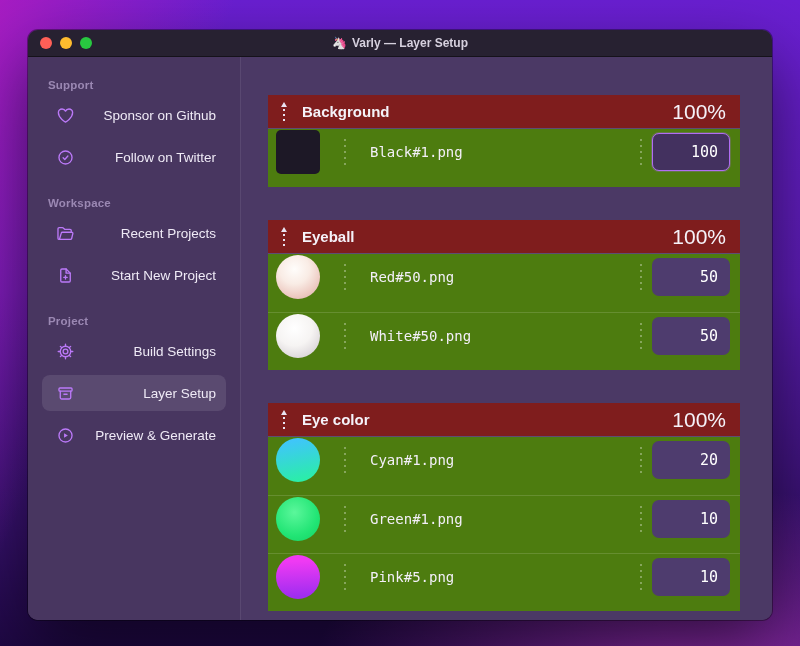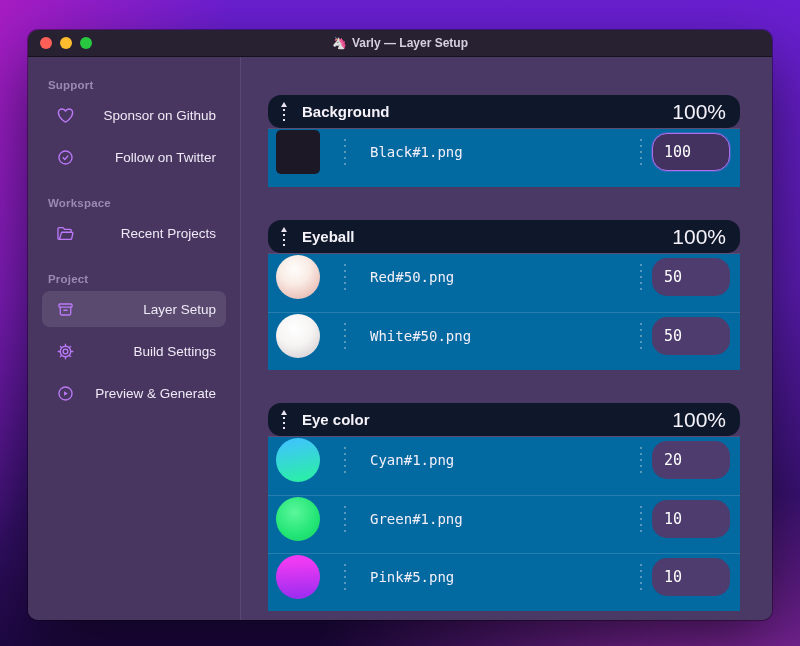--- a/index.html
+++ b/index.html
@@ -48,55 +48,55 @@
   .side-item[data-active="true"]{ background:rgba(255,255,255,.10); }
   .icon{ color:#bb79f8; display:inline-flex; }
   .icon svg{ width:19px; height:19px; }
   
   .content{
     flex:1; background:#4b3965; border-left:1px solid rgba(255,255,255,.08);
     padding:38px 32px 0 27px; overflow:hidden;
   }
   .group{ margin-bottom:33px; }
   .group-header{
-    height:33px; background:#0f172a; display:flex; align-items:center;
-    padding:0 14px 0 10px; color:#f5f2f9;border-radius:13px;
+    height:33px; background:#7f1d1d; display:flex; align-items:center;
+    padding:0 14px 0 10px; color:#f5f2f9;
   }
   .group-name{ font-size:15px; font-weight:700; margin-left:12px; }
   .group-weight{ margin-left:auto; font-size:21px; font-weight:400; }
   .drag-handle{ display:flex; flex-direction:column; align-items:center; width:12px; }
   .dh-arrow{ width:0; height:0; border-left:3.5px solid transparent; border-right:3.5px solid transparent; border-bottom:5px solid #e9e3f1; }
   .dh-dots{ width:2px; height:13px; margin-top:2px;
     background-image:repeating-linear-gradient(to bottom, #e9e3f1 0 2px, transparent 2px 5px); }
   .rows{ border-top:1px solid rgba(255,255,255,.10); }
   .layer-row{
-    height:58px; background:#0369a1; display:flex; align-items:center;
+    height:58px; background:#4d7c0f; display:flex; align-items:center;
     padding:0 10px 12px 8px;
   }
   .layer-row + .layer-row{ border-top:1px solid rgba(255,255,255,.14); }
   .thumb{ width:44px; height:44px; border-radius:50%; flex:0 0 44px; }
   .thumb[data-thumb="black-square"]{ border-radius:5px; background:#1d1826; }
   .thumb[data-thumb="red-sphere"]{ background:radial-gradient(circle at 42% 32%, #fffdfb 0%, #f9ece5 38%, #edc9c1 70%, #d2a8aa 100%); }
   .thumb[data-thumb="white-sphere"]{ background:radial-gradient(circle at 42% 32%, #ffffff 0%, #f6f4f3 45%, #dcd7da 78%, #bfbac1 100%); }
   .thumb[data-thumb="cyan-circle"]{ background:linear-gradient(168deg, #3fc6f9 12%, #2bedaa 88%); }
   .thumb[data-thumb="green-circle"]{ background:radial-gradient(circle at 42% 35%, #5bf79b 0%, #22e575 60%, #14d162 100%); }
   .thumb[data-thumb="pink-circle"]{ background:linear-gradient(178deg, #ef3af3 15%, #a02df0 92%); }
   .vdots{
     width:2px; height:26px; margin-left:24px; flex:0 0 2px;
     background-image:repeating-linear-gradient(to bottom, rgba(255,255,255,.32) 0 2px, transparent 2px 6px);
   }
   .file{
     font-family:"DejaVu Sans Mono", monospace; font-size:14px; color:#f3eff8; margin-left:24px;
   }
   .spacer{ flex:1; }
   .weight-input{
     width:78px; height:38px; margin-left:10px;
-    background:#4e3c6e; border:1px solid transparent; border-radius:15px;
+    background:#4e3c6e; border:1px solid transparent; border-radius:7px;
     color:#ffffff; font-family:"DejaVu Sans Mono", monospace; font-size:15px;
-    text-align:left; padding:0 11px; outline:none; flex:0 0 78px;
+    text-align:right; padding:0 11px; outline:none; flex:0 0 78px;
   }
   .layer-row[data-focused="true"] .weight-input{
     background:#43315f; border-color:#b06df2; box-shadow:0 0 0 1px rgba(176,109,242,.25);
   }
 </style>
 </head>
 <body>
 
 <div class="window">
 
@@ -141,43 +141,53 @@
         <div class="section-label">Workspace</div>
         <div class="side-item">
           <span class="icon">
             <svg viewBox="0 0 24 24" fill="none" stroke="currentColor" stroke-width="1.7" stroke-linecap="round" stroke-linejoin="round">
                 <path d="M4.3 19.5H4a1.5 1.5 0 0 1-1.5-1.5V6c0-.83.67-1.5 1.5-1.5h4.1c.4 0 .78.16 1.06.44l1.4 1.4c.28.28.66.44 1.06.44h6.13c.83 0 1.5.67 1.5 1.5v1.2"></path>
                 <path d="M4.3 19.5h14c.7 0 1.3-.5 1.46-1.17l1.5-6.08c.24-.95-.48-1.87-1.46-1.87H8.1c-.7 0-1.3.48-1.46 1.16L4.3 19.5z"></path>
               </svg>
           </span>
           <span>Recent Projects</span>
         </div>
+        <div class="side-item">
+          <span class="icon">
+            <svg viewBox="0 0 24 24" fill="none" stroke="currentColor" stroke-width="1.7" stroke-linecap="round" stroke-linejoin="round">
+                <path d="M12.75 3.75H7.5a1.5 1.5 0 0 0-1.5 1.5v13.5a1.5 1.5 0 0 0 1.5 1.5h9a1.5 1.5 0 0 0 1.5-1.5V9l-5.25-5.25z"></path>
+                <path d="M12.75 3.75V9H18"></path>
+                <path d="M12 12.3v4.2M9.9 14.4h4.2"></path>
+              </svg>
+          </span>
+          <span>Start New Project</span>
+        </div>
       </div>
 
       <div class="section">
         <div class="section-label">Project</div>
+        <div class="side-item">
+          <span class="icon">
+            <svg viewBox="0 0 24 24" fill="none" stroke="currentColor" stroke-width="1.7" stroke-linecap="round" stroke-linejoin="round">
+                <circle cx="12" cy="12" r="3"></circle>
+                <circle cx="12" cy="12" r="6.6"></circle>
+                <path d="M12 2.8v2.2M12 19v2.2M2.8 12h2.2M19 12h2.2M5.5 5.5l1.55 1.55M16.95 16.95l1.55 1.55M18.5 5.5l-1.55 1.55M7.05 16.95L5.5 18.5"></path>
+              </svg>
+          </span>
+          <span>Build Settings</span>
+        </div>
         <div class="side-item" data-active="true">
           <span class="icon">
             <svg viewBox="0 0 24 24" fill="none" stroke="currentColor" stroke-width="1.7" stroke-linecap="round" stroke-linejoin="round">
                 <rect x="3.75" y="5" width="16.5" height="4" rx="1.2"></rect>
                 <path d="M5.4 9v8.2a1.8 1.8 0 0 0 1.8 1.8h9.6a1.8 1.8 0 0 0 1.8-1.8V9"></path>
                 <path d="M10 13h4"></path>
               </svg>
           </span>
           <span>Layer Setup</span>
-        </div>
-        <div class="side-item">
-          <span class="icon">
-            <svg viewBox="0 0 24 24" fill="none" stroke="currentColor" stroke-width="1.7" stroke-linecap="round" stroke-linejoin="round">
-                <circle cx="12" cy="12" r="3"></circle>
-                <circle cx="12" cy="12" r="6.6"></circle>
-                <path d="M12 2.8v2.2M12 19v2.2M2.8 12h2.2M19 12h2.2M5.5 5.5l1.55 1.55M16.95 16.95l1.55 1.55M18.5 5.5l-1.55 1.55M7.05 16.95L5.5 18.5"></path>
-              </svg>
-          </span>
-          <span>Build Settings</span>
         </div>
         <div class="side-item">
           <span class="icon">
             <svg viewBox="0 0 24 24" fill="none" stroke="currentColor" stroke-width="1.7" stroke-linecap="round" stroke-linejoin="round">
                 <circle cx="12" cy="12" r="8.25"></circle>
                 <path d="M10.2 9.1l4.8 2.9-4.8 2.9z" fill="currentColor" stroke="none"></path>
               </svg>
           </span>
           <span>Preview &amp; Generate</span>
         </div>

